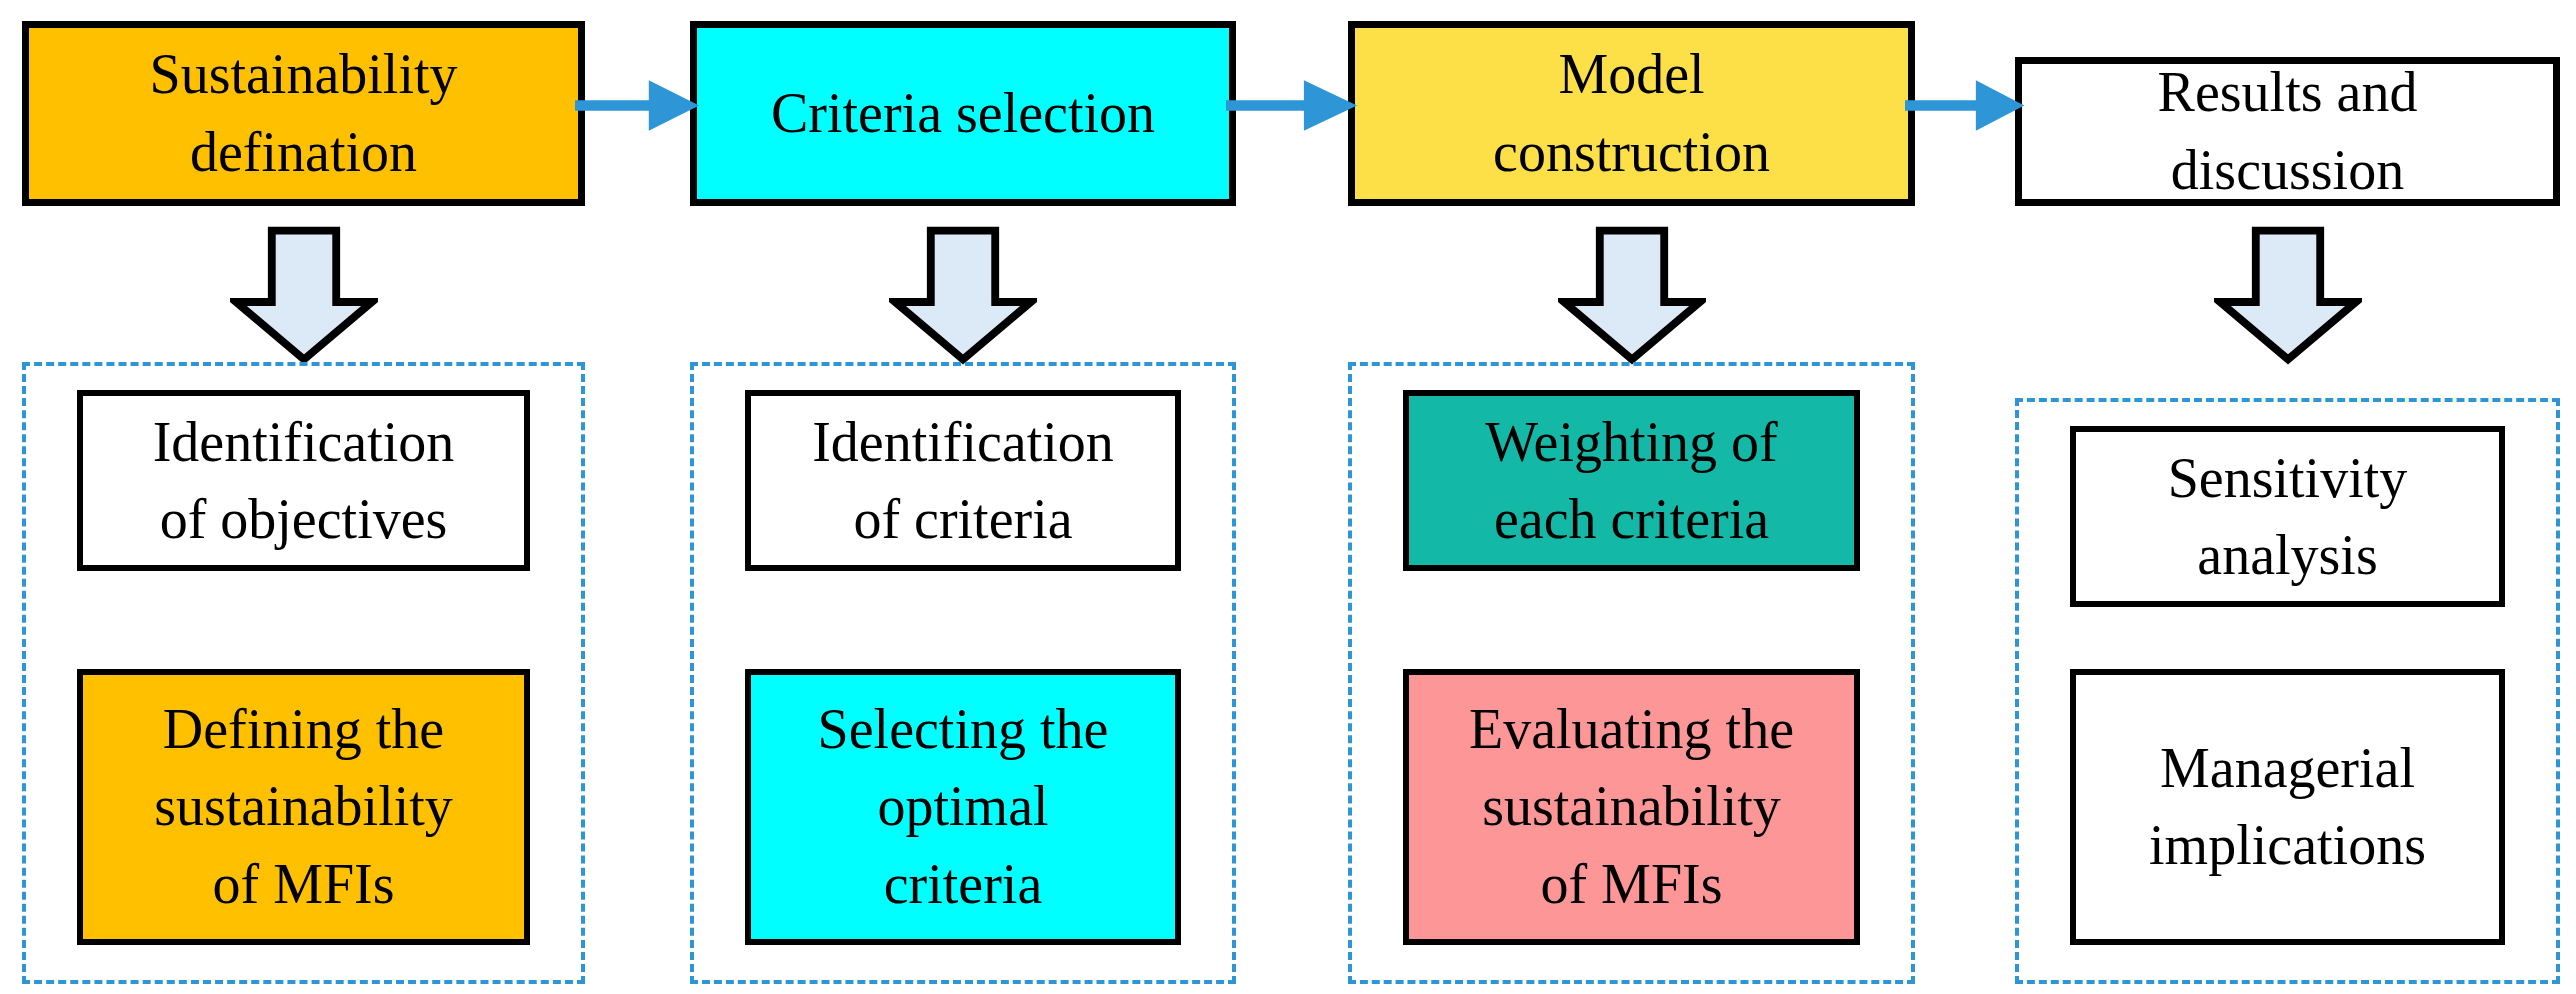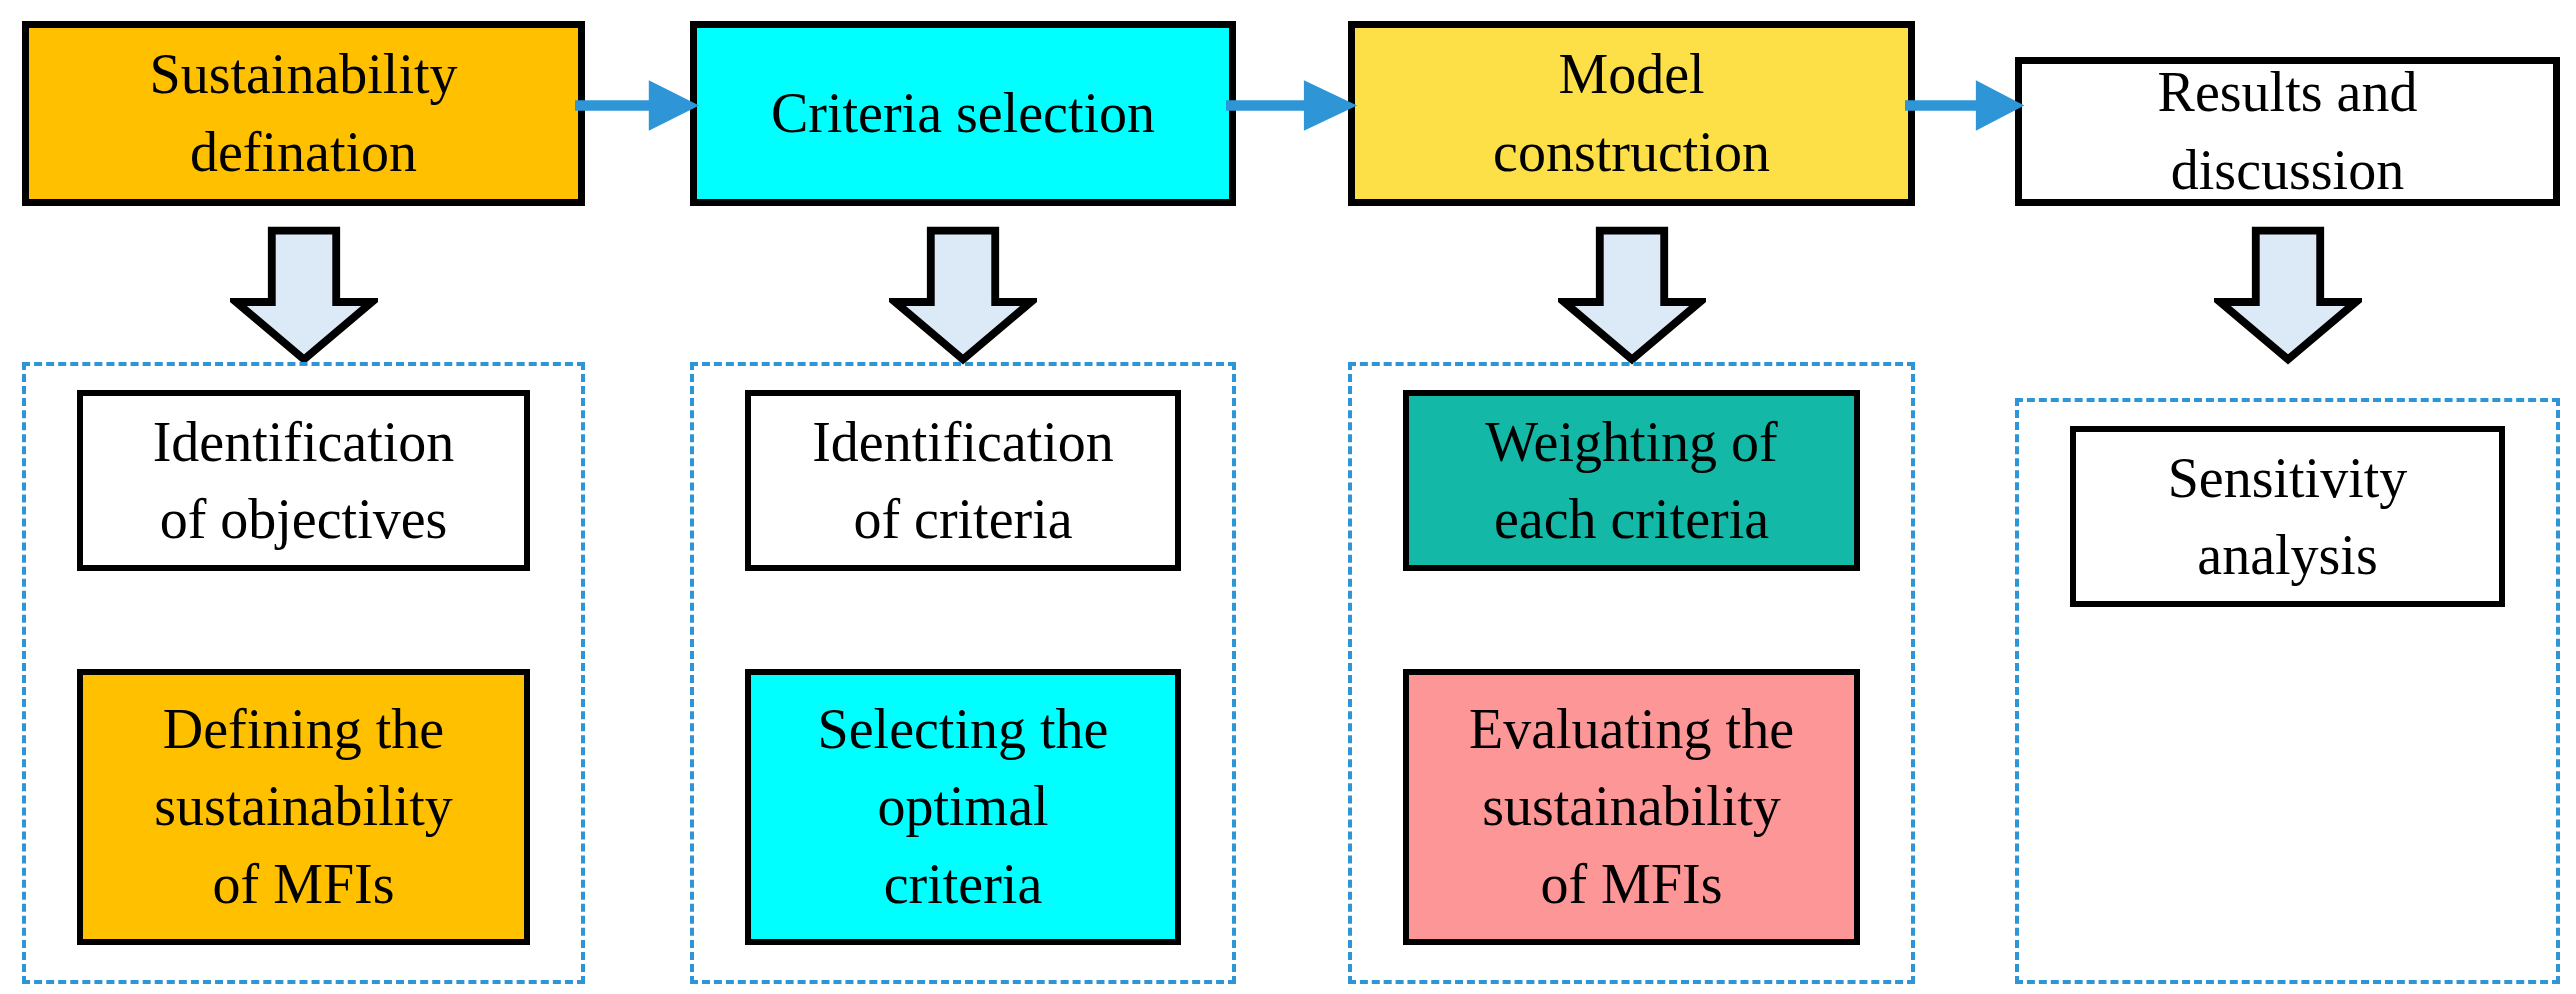--- a/index.html
+++ b/index.html
@@ -130,16 +130,18 @@
     <div class="sub-box sub-top" style="background-color: #14b8a6;">Weighting of
 each criteria</div>
     <div class="sub-box sub-bottom" style="background-color: rgb(253, 150, 150);">Evaluating the
 sustainability
 of MFIs</div>
   </div>
 
   <div class="dashed-box r3 c7" style="border-color: rgb(46, 150, 214);">
     <div class="sub-box sub-top" style="background-color: rgb(255, 255, 255);">Sensitivity
 analysis</div>
+    <div class="sub-box sub-bottom" style="background-color: rgb(255, 255, 255);">Managerial
+implications</div>
   </div>
 
 </div>
 
 
 </body></html>

